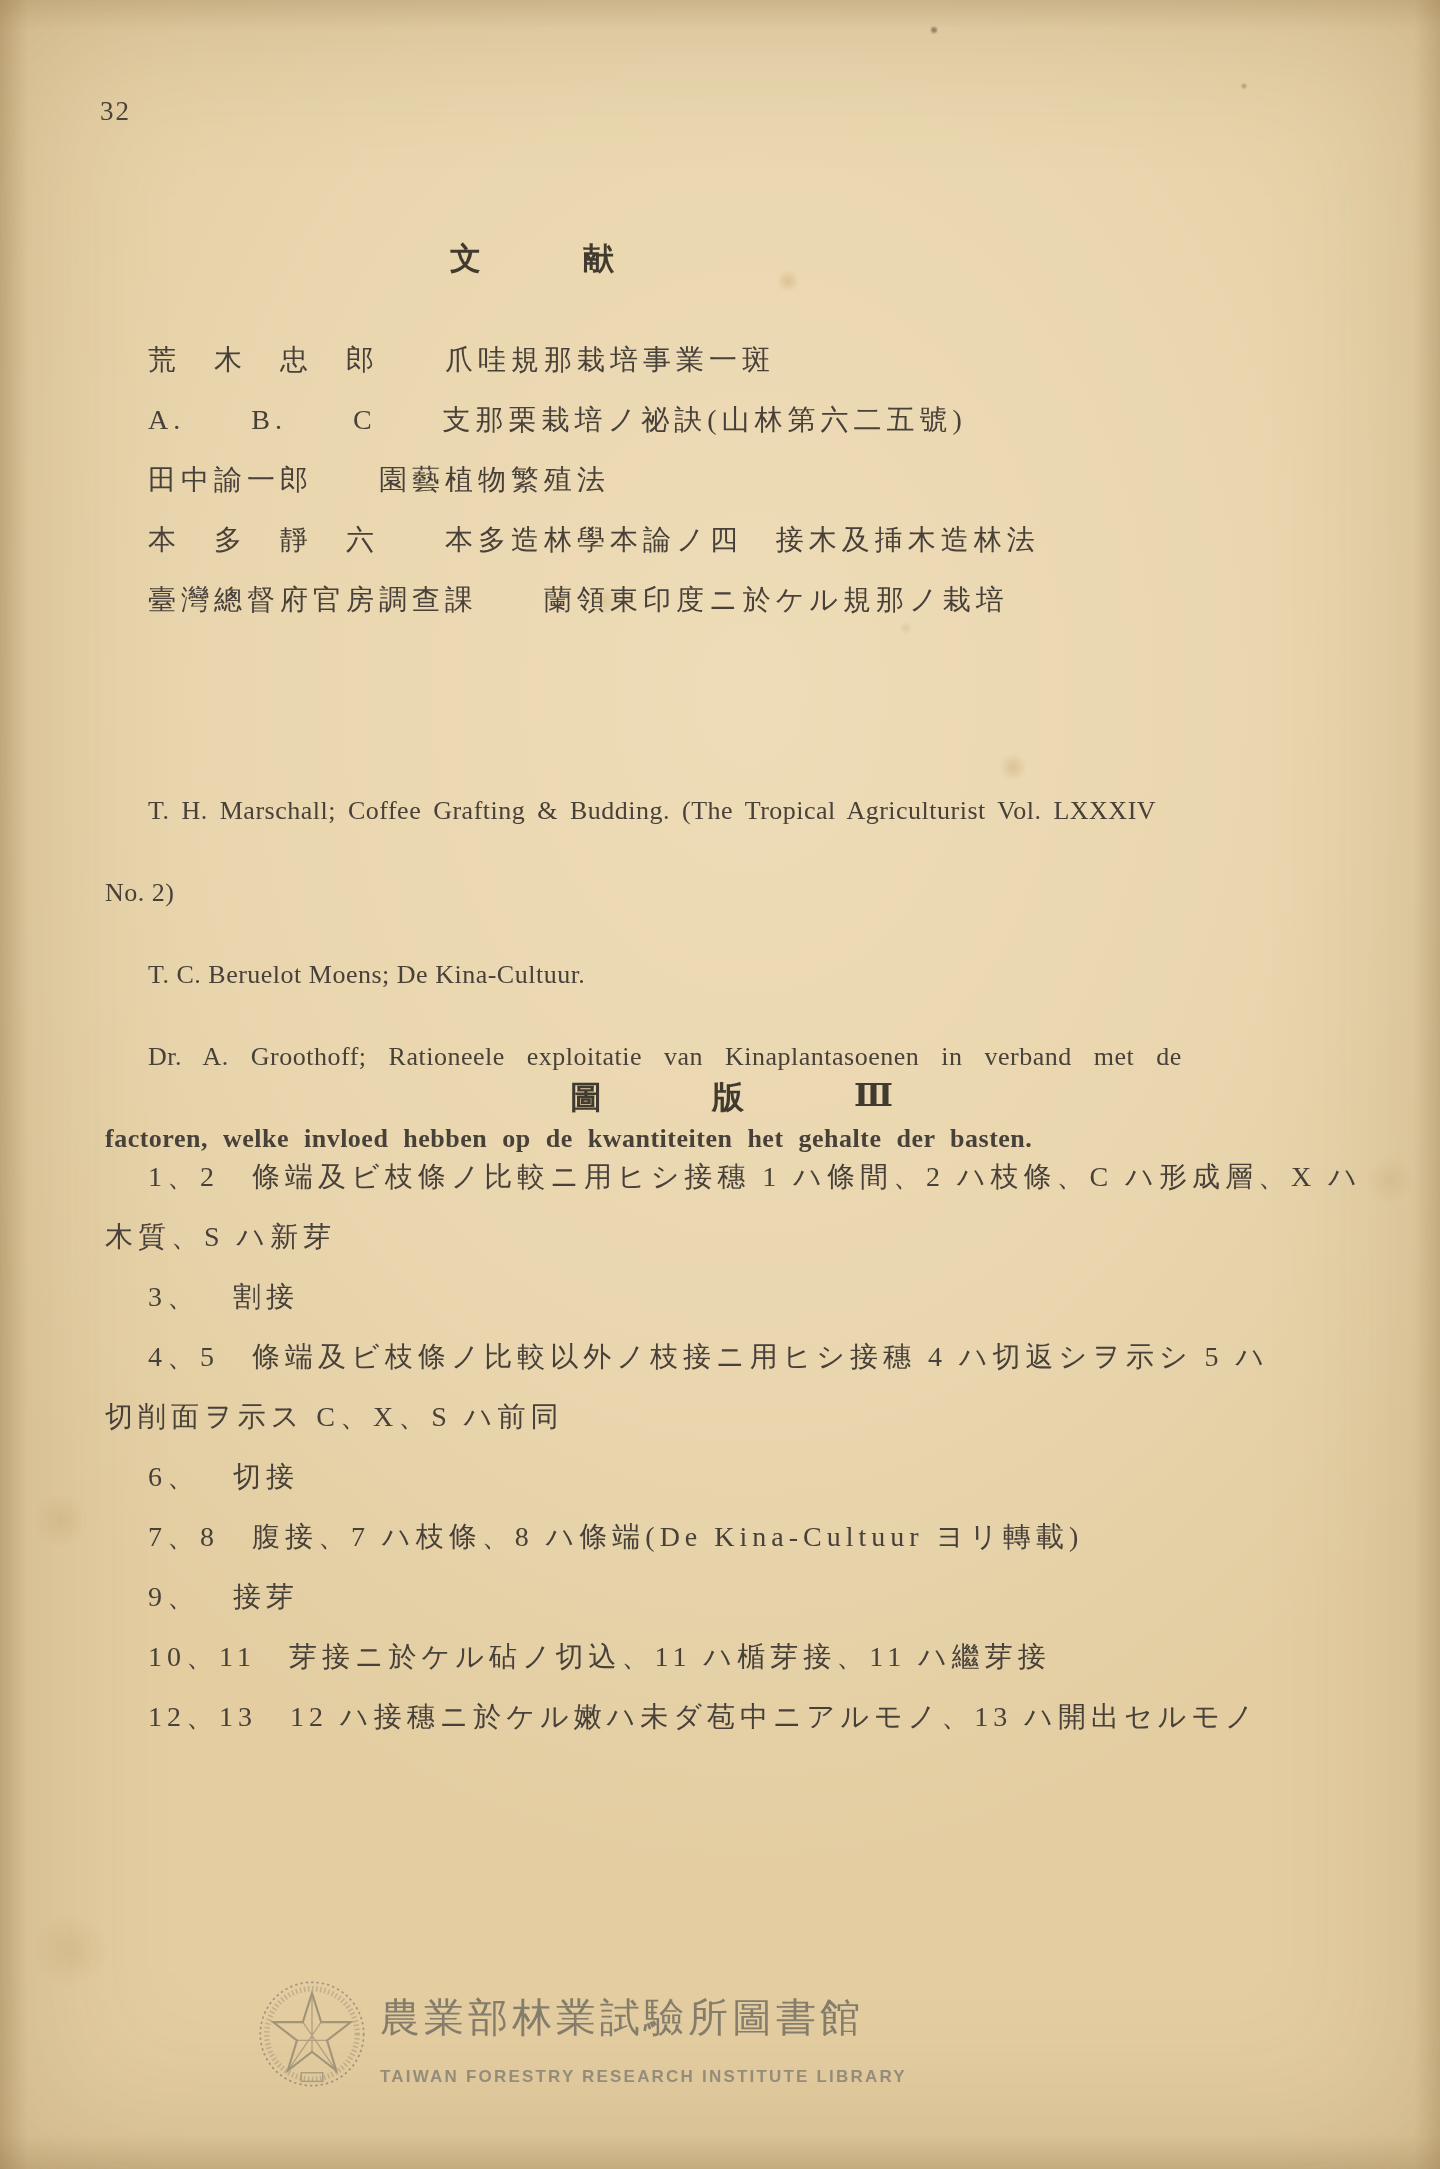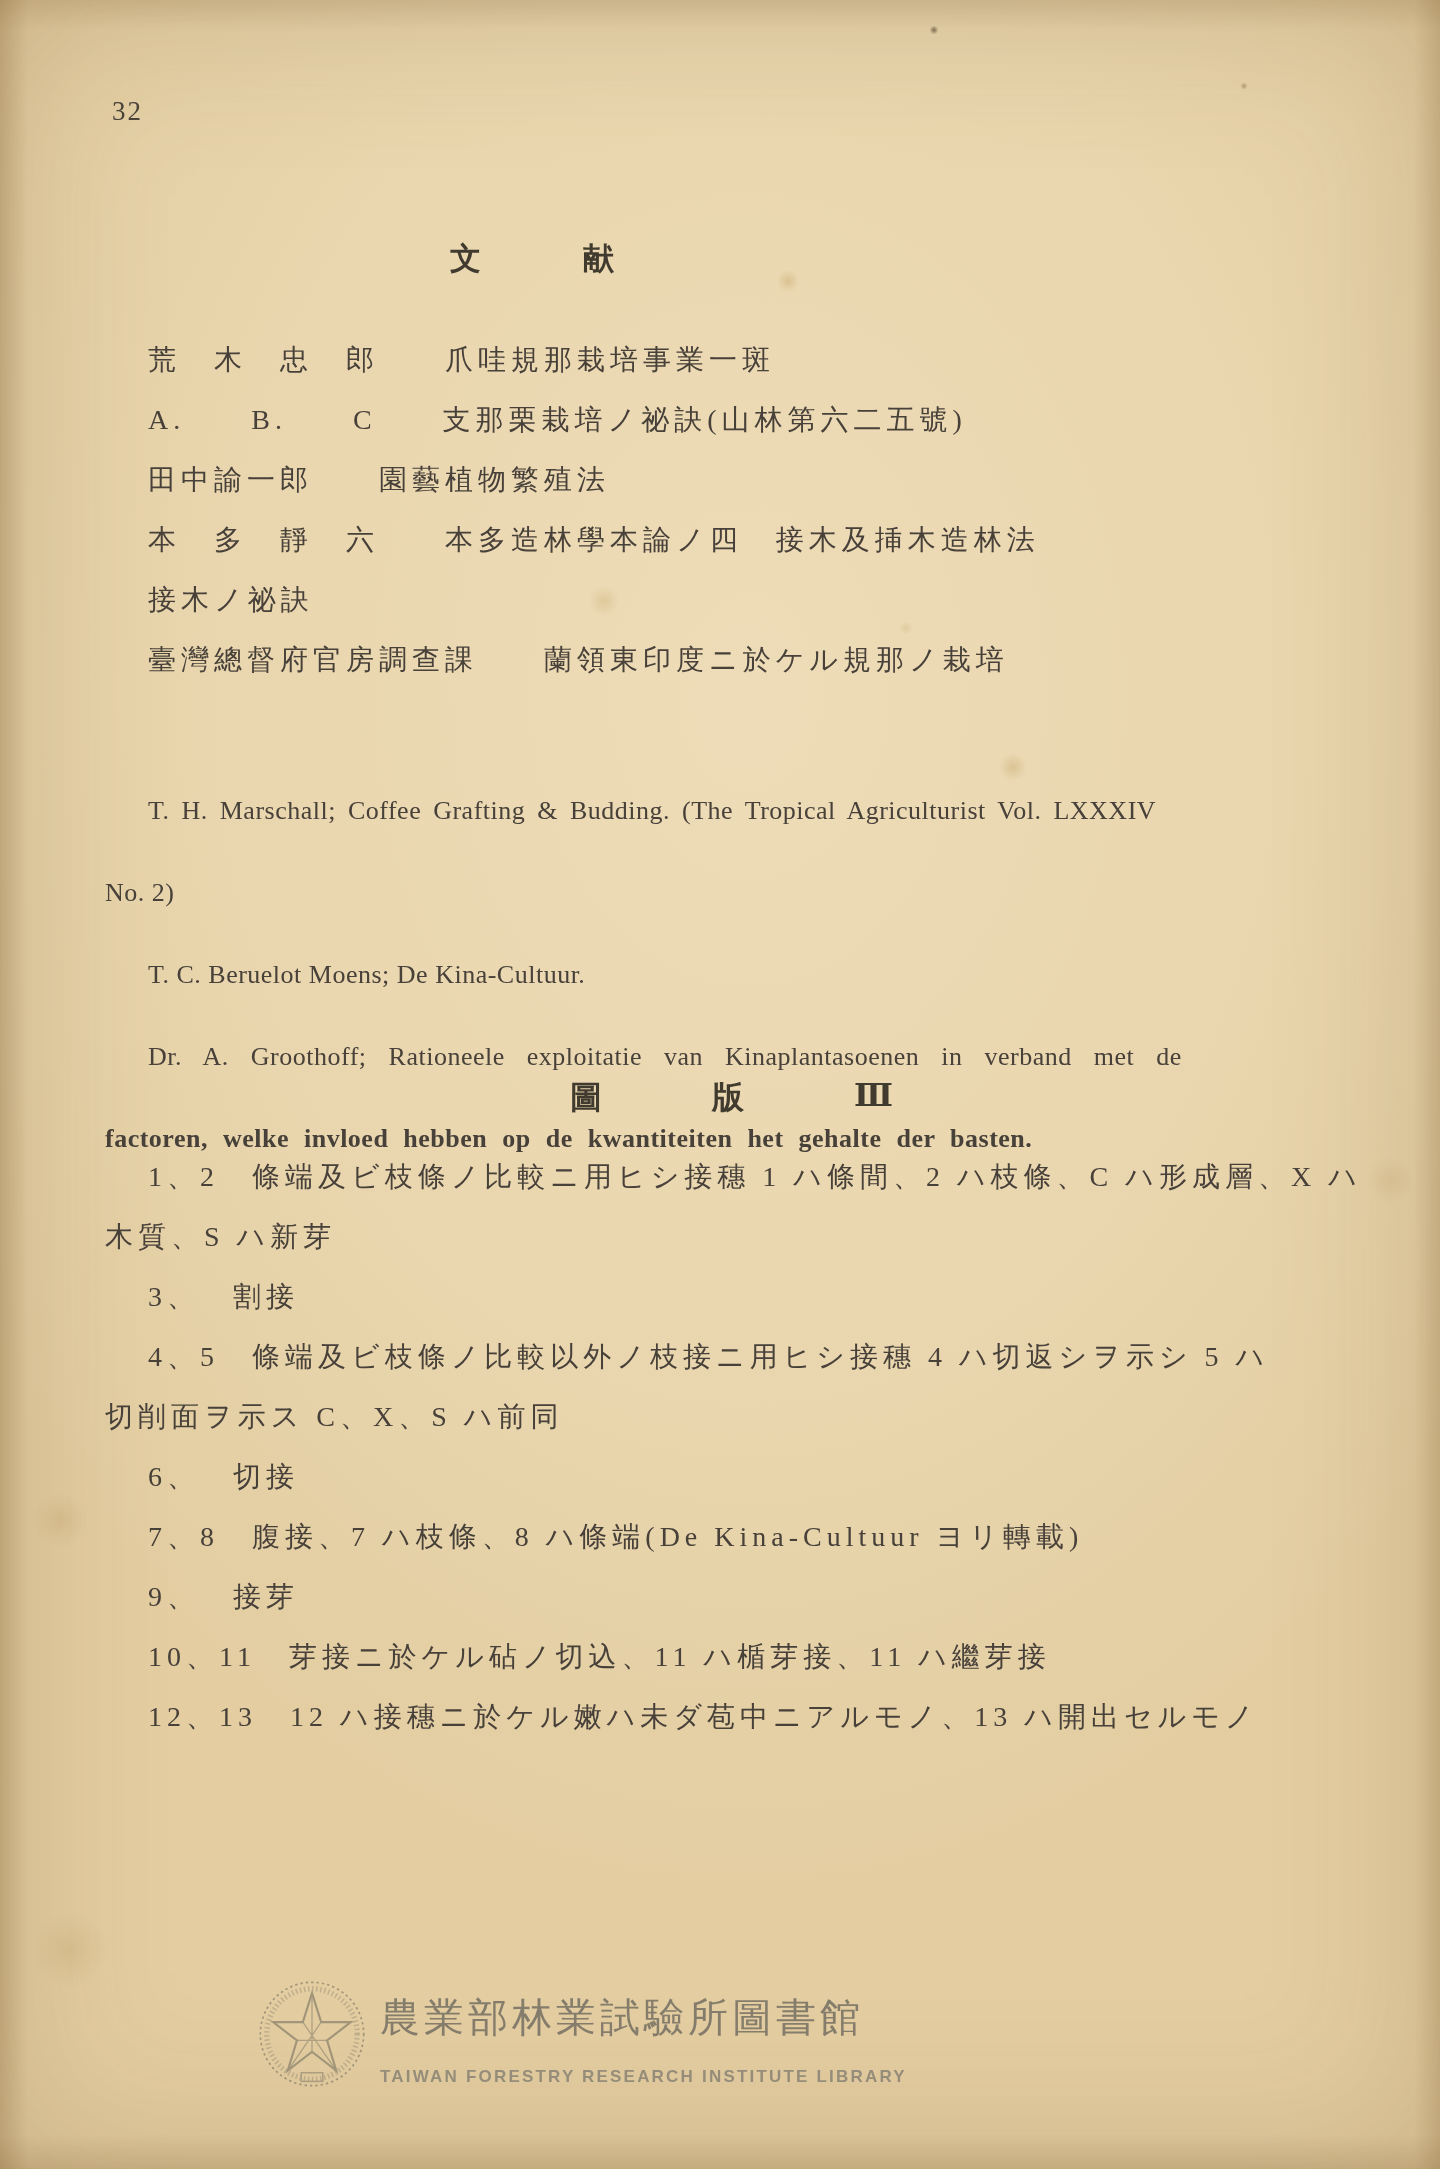--- a/index.html
+++ b/index.html
@@ -23,21 +23,21 @@
       linear-gradient(90deg, rgba(120,88,42,.25) 0px, rgba(120,88,42,0) 28px),
       linear-gradient(270deg, rgba(120,88,42,.20) 0px, rgba(120,88,42,0) 26px),
       linear-gradient(180deg, rgba(120,88,42,.16) 0px, rgba(120,88,42,0) 30px),
       linear-gradient(0deg, rgba(120,88,42,.18) 0px, rgba(120,88,42,0) 34px),
       radial-gradient(ellipse 900px 1200px at 52% 32%, #eedcb8 0%, #e9d6ae 60%, #e3cda1 100%);
     box-shadow: inset 0 0 150px 18px rgba(125,92,45,.22);
     color:#474034;
   }
   .page-number{
     position:absolute;left:100px;top:96px;
-    font-size:27px;letter-spacing:2px;color:#4a433a;margin-left:12px;
+    font-size:27px;letter-spacing:2px;color:#4a433a;
   }
   .heading{
     position:absolute;display:flex;
     font-weight:700;color:#403a2f;
   }
   .heading-bib{left:450px;top:238px;gap:102px;font-size:31px;}
   .heading-plates{left:570px;top:1076px;gap:110px;font-size:32px;}
   .content{position:absolute;left:105px;width:1240px;}
   .bib-cjk{top:305px;}
   .bib-west{top:770px;}
@@ -79,21 +79,20 @@
   <div class="heading heading-bib">
     <span>文</span>
     <span>献</span>
   </div>
 
   <div class="content bib-cjk" style="position:absolute;margin-top:38px;">
     <div class="line cjk indent">荒　木　忠　郎　　爪哇規那栽培事業一斑</div>
     <div class="line cjk indent">A.　　B.　　C　　支那栗栽培ノ祕訣(山林第六二五號)</div>
     <div class="line cjk indent">田中諭一郎　　園藝植物繁殖法</div>
     <div class="line cjk indent">本　多　靜　六　　本多造林學本論ノ四　接木及挿木造林法</div>
-    <div class="line cjk indent">接木ノ祕訣</div>
     <div class="line cjk indent">臺灣總督府官房調查課　　蘭領東印度ニ於ケル規那ノ栽培</div>
   </div>
 
   <div class="content bib-west" style="position:absolute;">
     <div class="line west indent ws-sm">T. H. Marschall; Coffee Grafting &amp; Budding. (The Tropical Agriculturist Vol. LXXXIV</div>
     <div class="line west">No. 2)</div>
     <div class="line west indent">T. C. Beruelot Moens; De Kina-Cultuur.</div>
     <div class="line west indent ws-lg">Dr. A. Groothoff; Rationeele exploitatie van Kinaplantasoenen in verband met de</div>
     <div class="line west ws-md">factoren, welke invloed hebben op de kwantiteiten het gehalte der basten.</div>
   </div>

